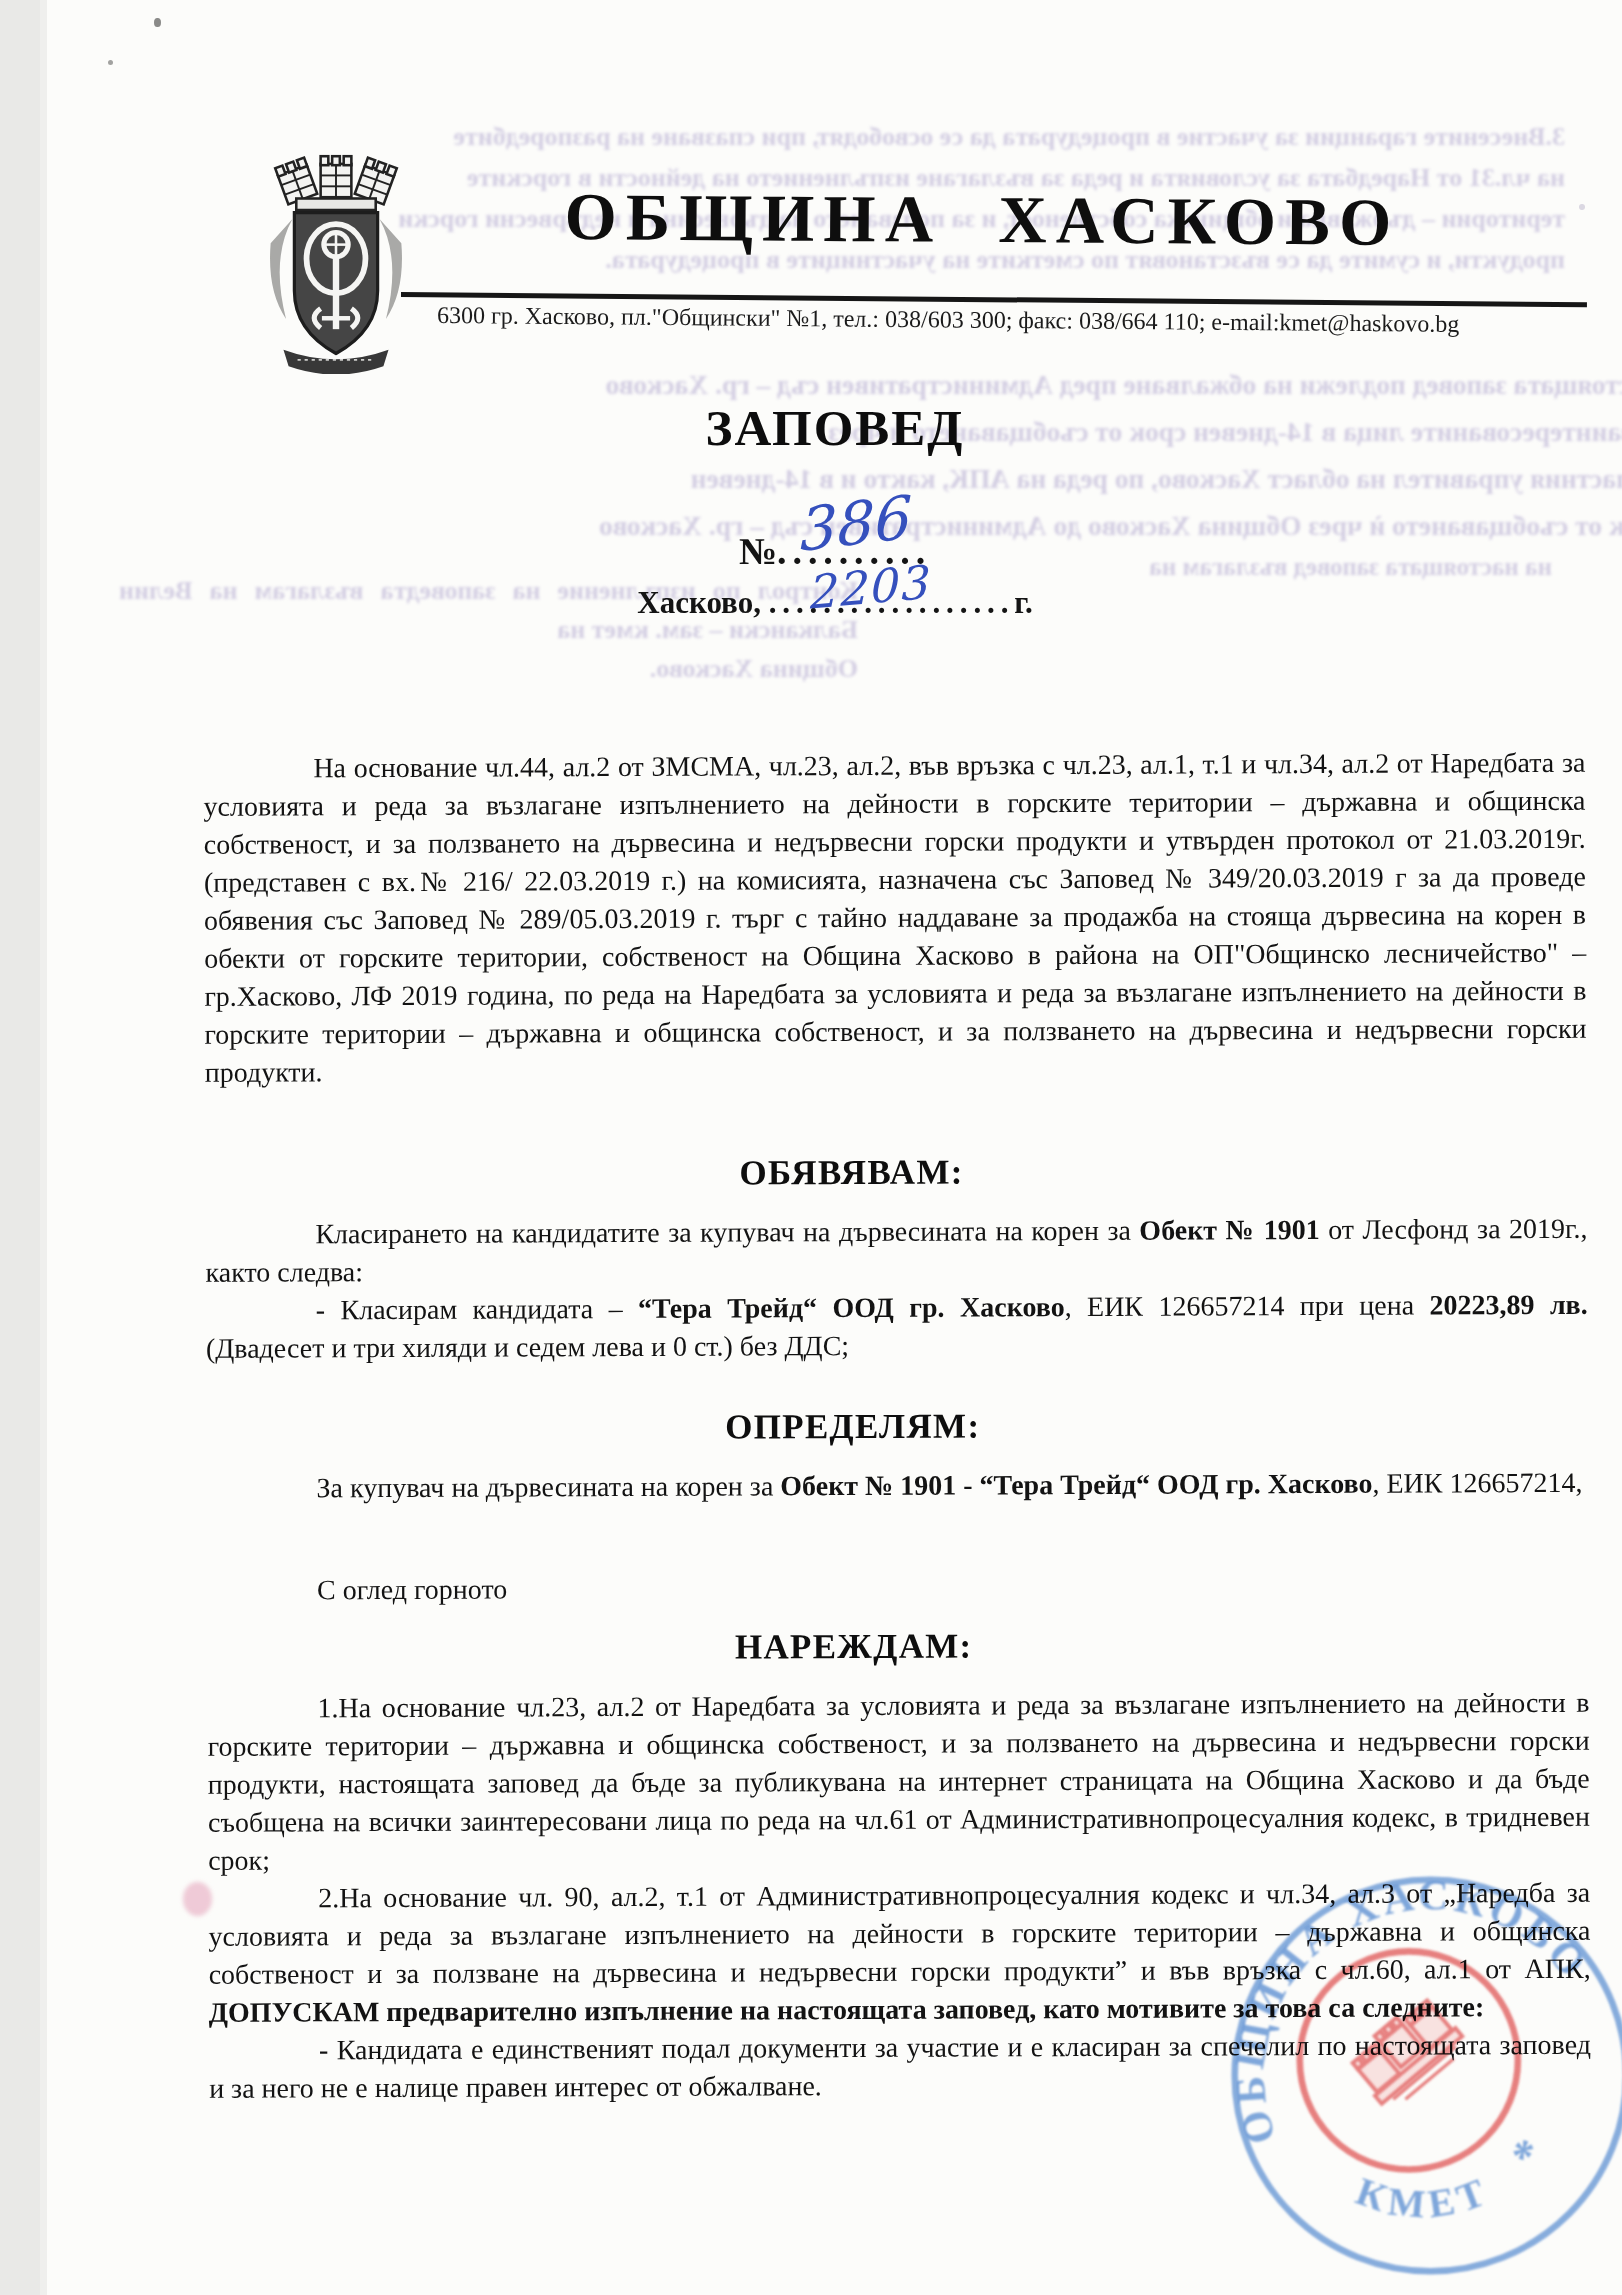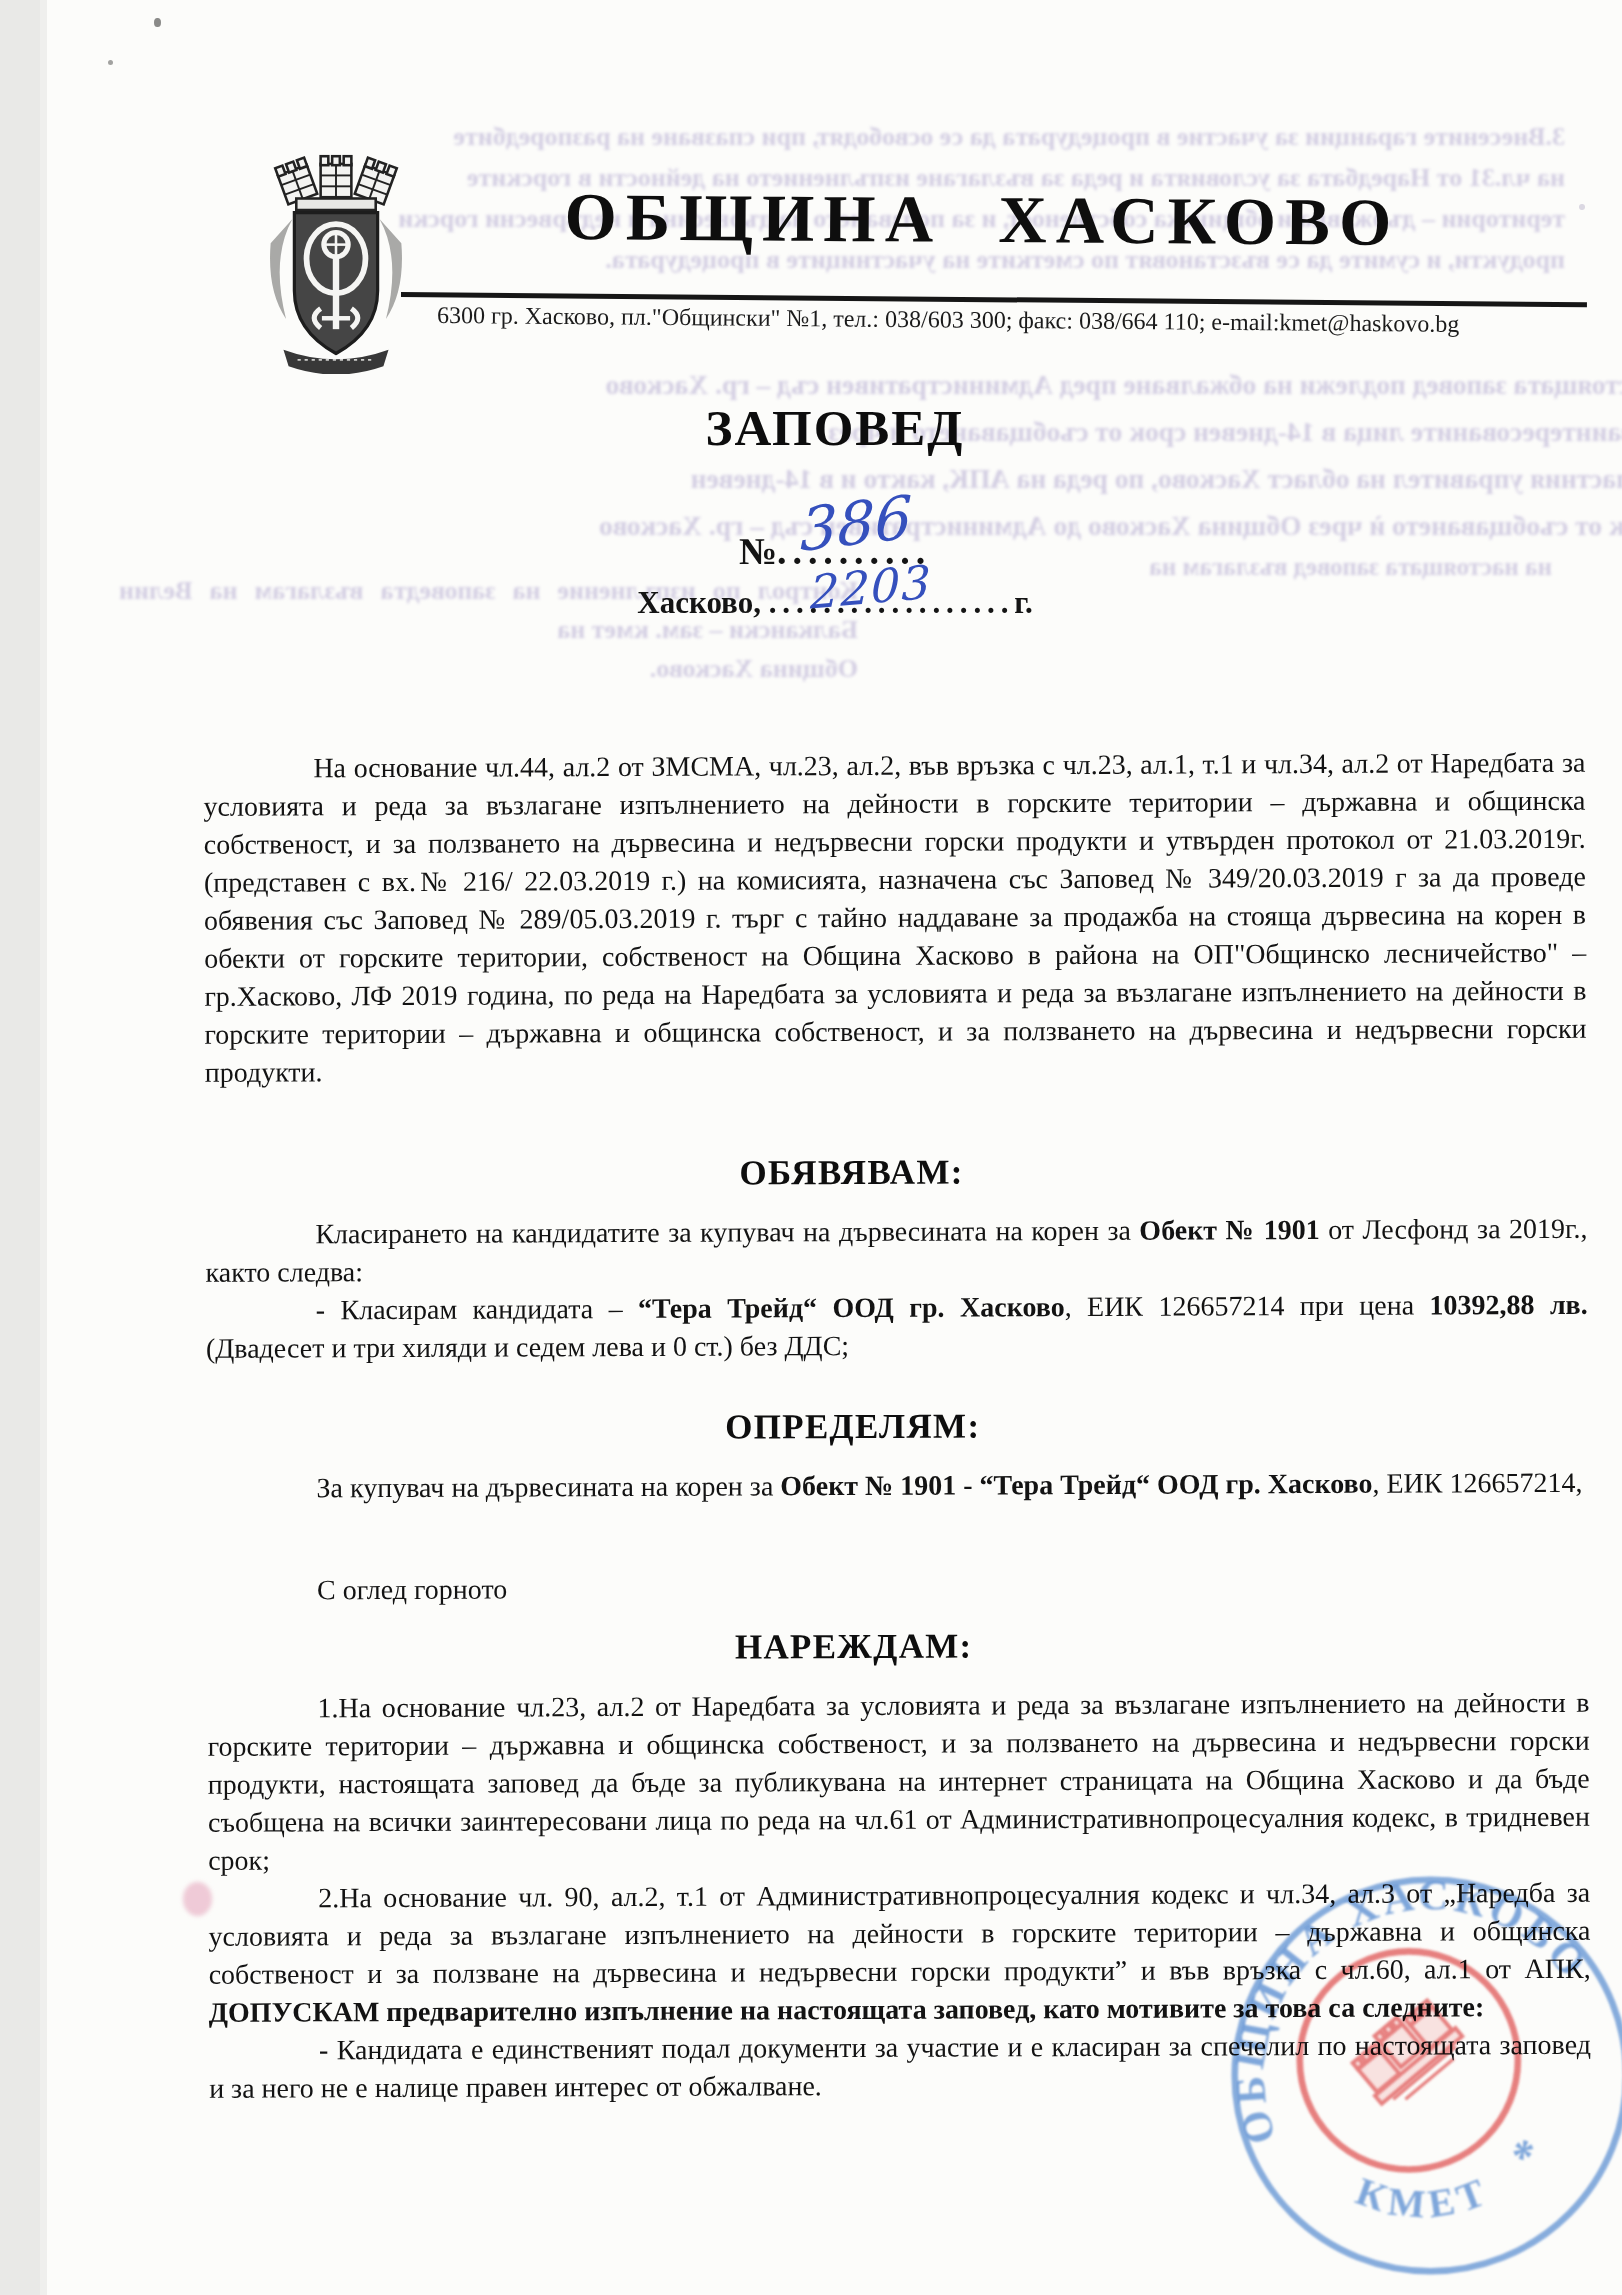--- a/index.html
+++ b/index.html
@@ -148,21 +148,21 @@
   <div class="place-line"><span>Хасково, </span><span class="dots">..................</span><span>г.</span></div>
   <div class="hand hand-date">2203</div>
 
   <div class="bodytext">
     <p class="para p1">На основание чл.44, ал.2 от ЗМСМА, чл.23, ал.2, във връзка с чл.23, ал.1, т.1 и чл.34, ал.2 от Наредбата за условията и реда за възлагане изпълнението на дейности в горските територии – държавна и общинска собственост, и за ползването на дървесина и недървесни горски продукти и утвърден протокол от 21.03.2019г. (представен с вх.№ 216/ 22.03.2019 г.) на комисията, назначена със Заповед № 349/20.03.2019 г за да проведе обявения със Заповед № 289/05.03.2019 г. търг с тайно наддаване за продажба на стояща дървесина на корен в обекти от горските територии,  собственост на Община Хасково в района на ОП"Общинско лесничейство" – гр.Хасково, ЛФ 2019 година, по реда на Наредбата за условията и реда за възлагане изпълнението на дейности в горските територии – държавна и общинска собственост, и за ползването на дървесина и недървесни горски продукти.</p>
 
     <p class="heading h1">ОБЯВЯВАМ:</p>
 
     <div class="para grp2">
       <p><span>Класирането на кандидатите за купувач на дървесината на корен за </span><span class="b">Обект № 1901</span><span> от Лесфонд за 2019г.,  както следва:</span></p>
-      <p><span>- Класирам кандидата  – </span><span class="b">“Тера Трейд“ ООД гр. Хасково</span><span>, ЕИК 126657214  при цена </span><span class="b">10392,88 лв.</span><span> (Двадесет и три хиляди и седем лева и 0 ст.) без ДДС;</span></p>
+      <p><span>- Класирам кандидата  – </span><span class="b">“Тера Трейд“ ООД гр. Хасково</span><span>, ЕИК 126657214  при цена </span><span class="b">20223,89 лв.</span><span> (Двадесет и три хиляди и седем лева и 0 ст.) без ДДС;</span></p>
     </div>
 
     <p class="heading h2">ОПРЕДЕЛЯМ:</p>
 
     <div class="para grp3">
       <p><span>За купувач на дървесината на корен за </span><span class="b">Обект № 1901</span><span>  -  </span><span class="b">“Тера Трейд“ ООД гр. Хасково</span><span>, ЕИК 126657214,</span></p>
     </div>
 
     <p class="para p5">С оглед горното</p>
 

